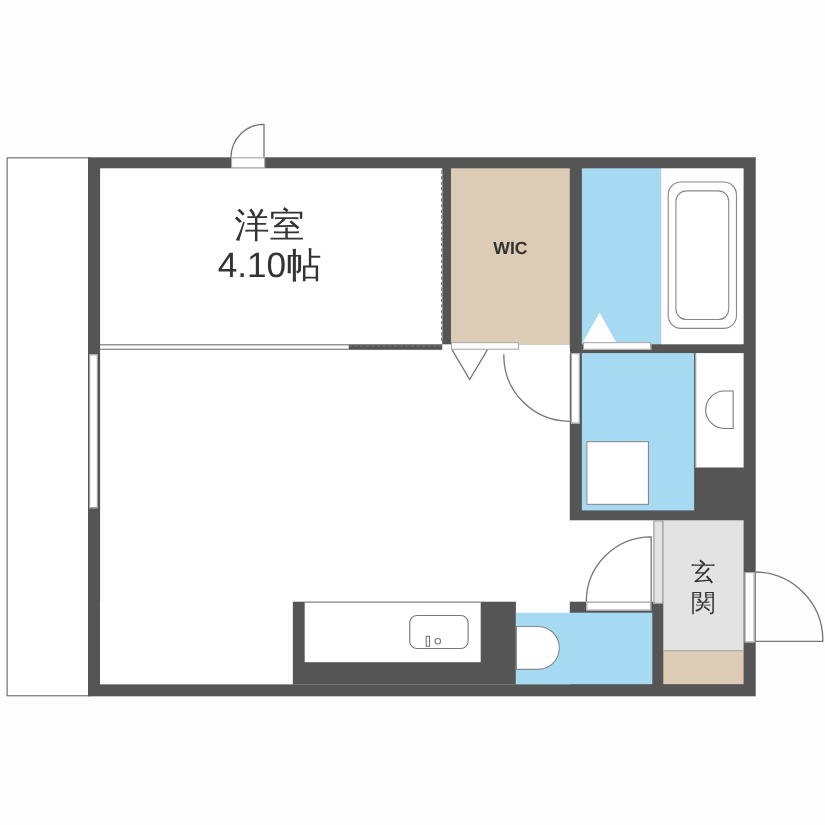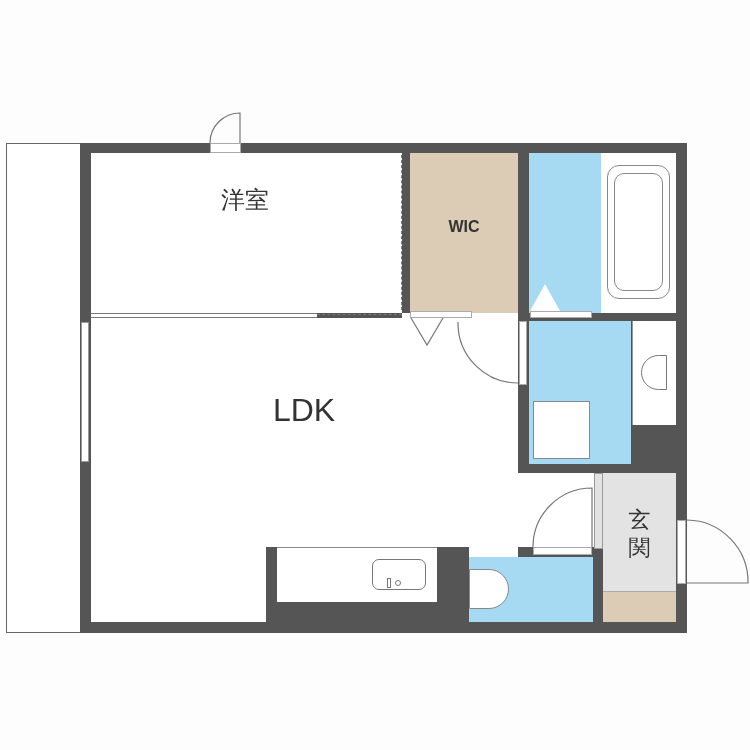--- a/index.html
+++ b/index.html
@@ -73,18 +73,18 @@
 <svg width="750" height="750">
   <g fill="none" stroke="#777" stroke-width="1.2">
     <path d="M210 143 A30 30 0 0 1 240 113 L240 143"></path>
     <path d="M458 322 A60 60 0 0 0 518 383"></path>
     <path d="M533 547 A59 59 0 0 1 592 488 L592 547"></path>
     <path d="M687 520 A62 62 0 0 1 748 583 L687 583"></path>
     <path d="M411 318 L427 345 L443 318"></path>
   </g>
 </svg>
 
-<div class="abs label" style="left:145px;top:186px;width:200px;font-size:24px;">
+<div class="abs label" style="left:145px;top:186px;width:200px;font-size:32px;">
   <div>洋室</div>
+  <div>4.10帖</div>
 </div>
 <div class="abs label" style="left:200px;top:392px;width:208px;font-size:32px;">
-  <div>LDK</div>
 </div>
 
 </body></html>

